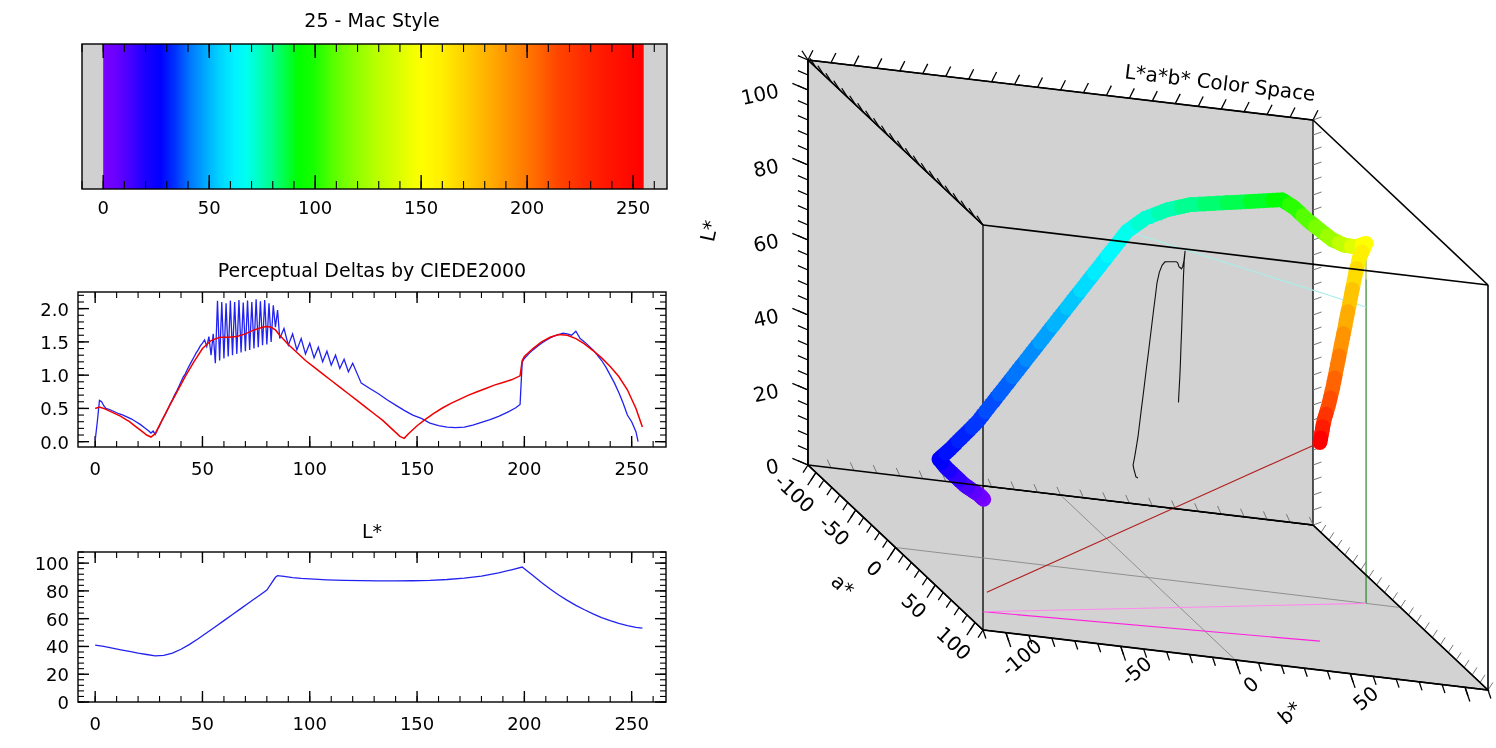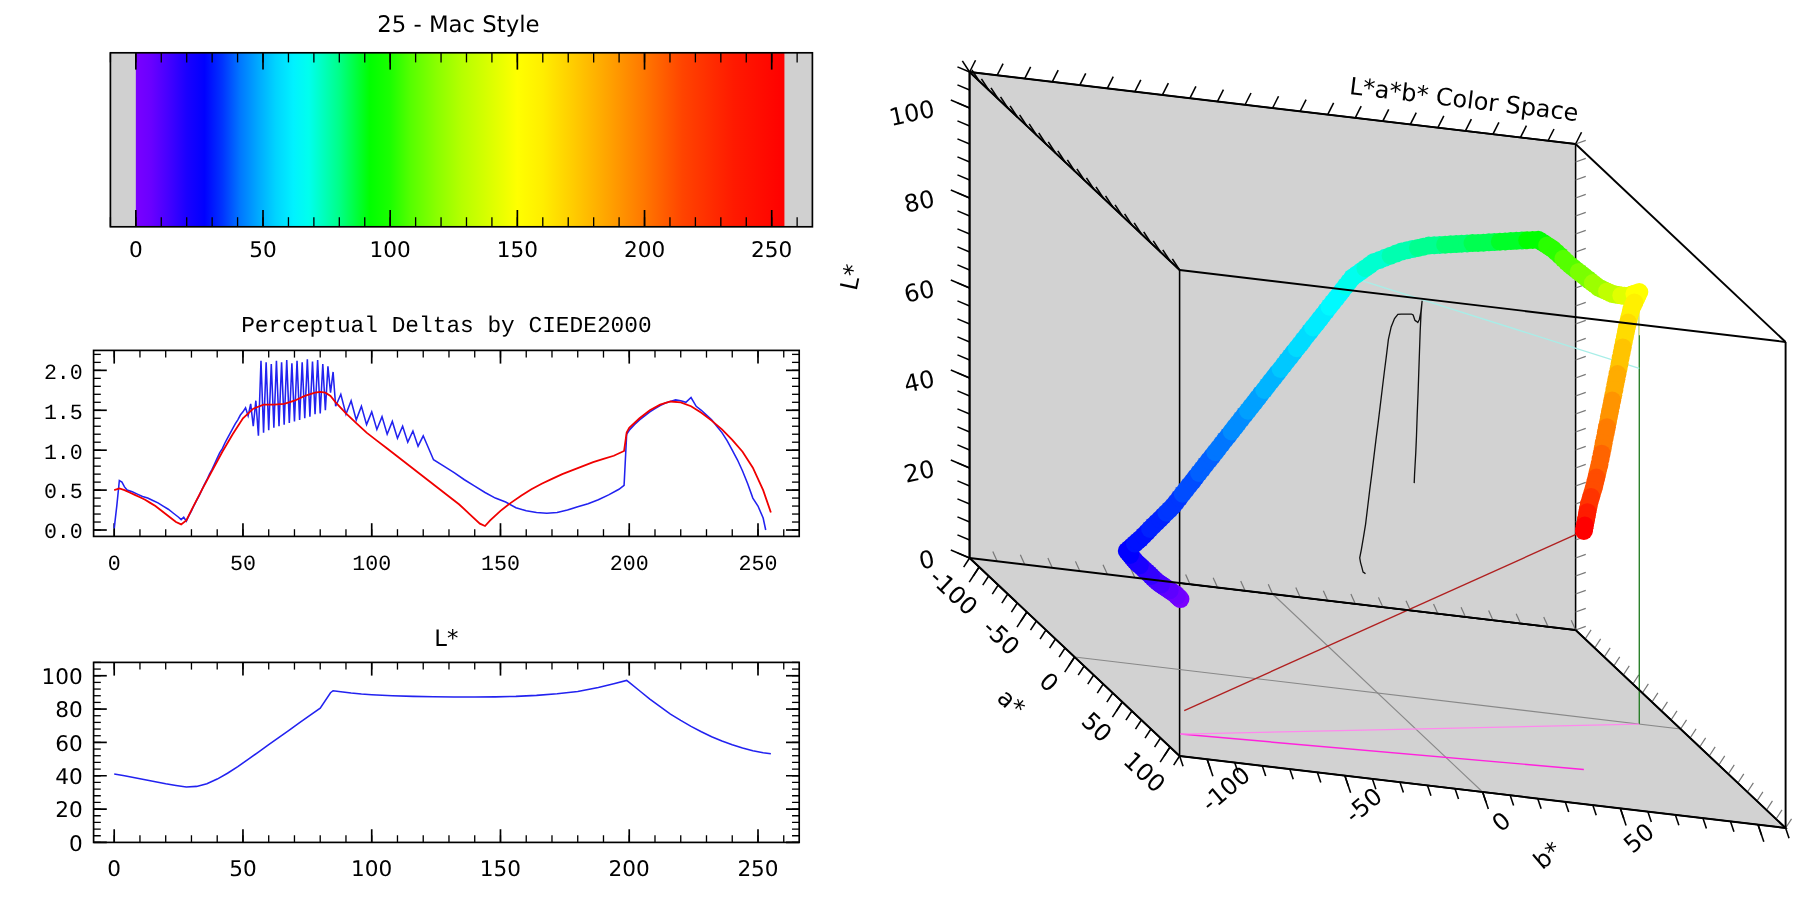--- a/index.html
+++ b/index.html
@@ -22,21 +22,21 @@
   .edge{stroke:#000;stroke-width:1.6;fill:none;}
   .t3{stroke:#000;stroke-width:1.3;}
   .t3g{stroke:#777;stroke-width:1.0;}
   .lab3{font-size:20px;fill:#000;}
 </style>
 </head>
 <body>
 
 <div class="page">
 
-  <div class="panel" style="left:10px;top:0px;width:700px;height:240px;">
+  <div class="panel" style="left:0px;top:0px;width:700px;height:240px;">
     <svg width="700" height="240" viewBox="0 0 700 240">
       <defs>
         <linearGradient id="cmapgrad" x1="0" y1="0" x2="1" y2="0">
             <stop offset="0.00%" stop-color="#7a00ff"></stop>
             <stop offset="2.35%" stop-color="#6a00ff"></stop>
             <stop offset="5.10%" stop-color="#4400ff"></stop>
             <stop offset="7.84%" stop-color="#1a00ff"></stop>
             <stop offset="10.59%" stop-color="#0000ff"></stop>
             <stop offset="13.33%" stop-color="#0033ff"></stop>
             <stop offset="16.08%" stop-color="#0077ff"></stop>
@@ -142,21 +142,21 @@
           <text x="103.19565217391305" y="214" class="xlab-txt">0</text>
           <text x="209.17391304347825" y="214" class="xlab-txt">50</text>
           <text x="315.1521739130435" y="214" class="xlab-txt">100</text>
           <text x="421.1304347826087" y="214" class="xlab-txt">150</text>
           <text x="527.108695652174" y="214" class="xlab-txt">200</text>
           <text x="633.0869565217391" y="214" class="xlab-txt">250</text>
         </g>
     </svg>
   </div>
 
-  <div class="panel" style="left:0px;top:245px;width:700px;height:245px;font-family:Liberation Mono, monospace;">
+  <div class="panel" style="left:0px;top:245px;width:700px;height:245px;">
     <svg width="700" height="245" viewBox="0 0 700 245">
       <text class="title-txt" x="372" y="32">Perceptual Deltas by CIEDE2000</text>
       <rect id="dFrame" x="78" y="47" width="588" height="155" class="frame"></rect>
       <g id="dTicks">
           <line x1="95.16788321167883" y1="47" x2="95.16788321167883" y2="53" class="tkm"></line>
           <line x1="95.16788321167883" y1="202" x2="95.16788321167883" y2="196" class="tkm"></line>
           <line x1="116.62773722627738" y1="47" x2="116.62773722627738" y2="53" class="tkm"></line>
           <line x1="116.62773722627738" y1="202" x2="116.62773722627738" y2="196" class="tkm"></line>
           <line x1="138.0875912408759" y1="47" x2="138.0875912408759" y2="53" class="tkm"></line>
           <line x1="138.0875912408759" y1="202" x2="138.0875912408759" y2="196" class="tkm"></line>

